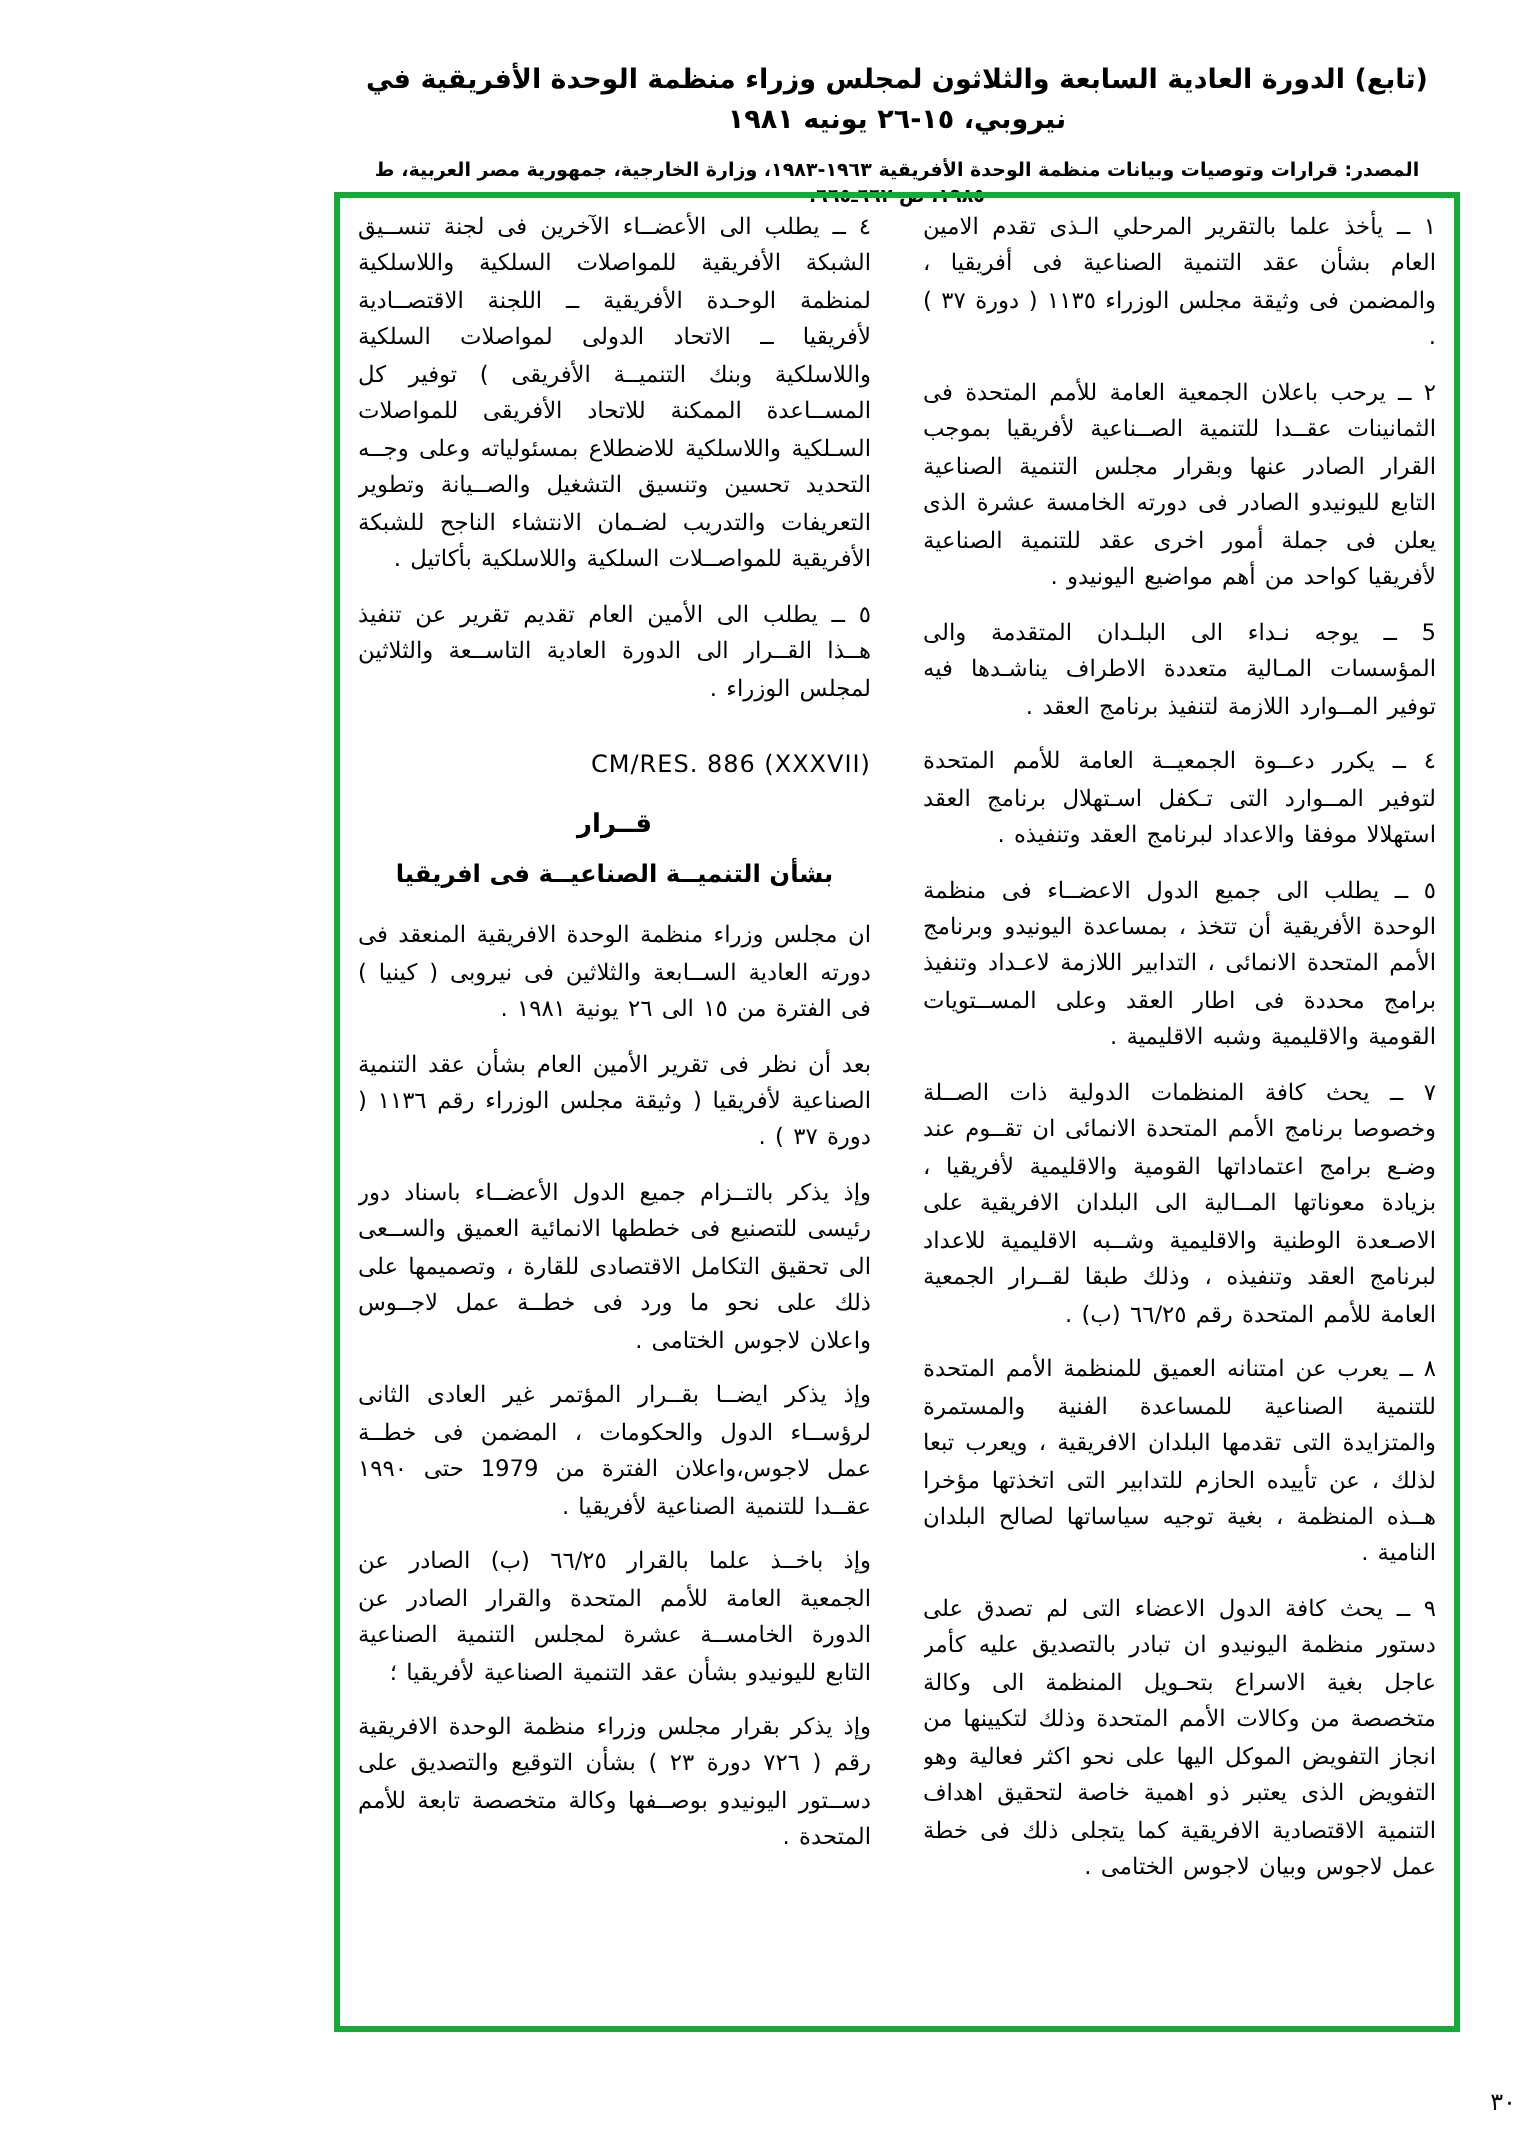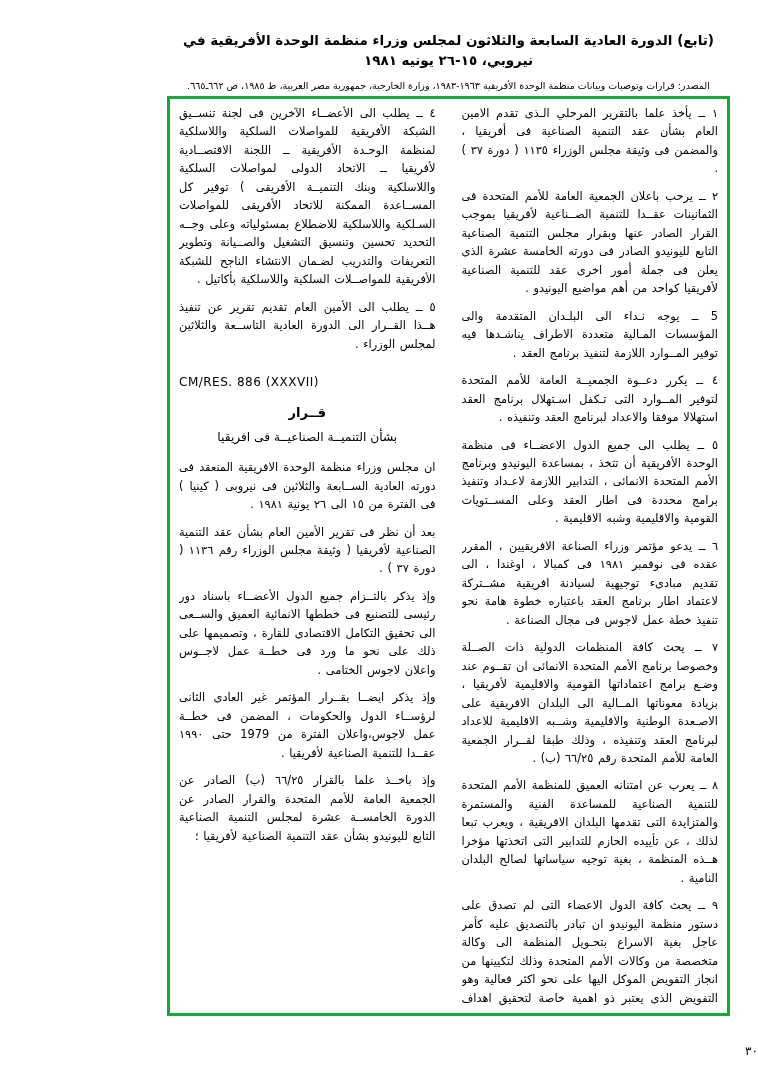--- a/index.html
+++ b/index.html
@@ -28,21 +28,21 @@
   .doc-title {
     font-size: 13.5px;
     font-weight: bold;
     line-height: 1.5;
     letter-spacing: 0px;
     margin: 0 0 8px 0;
     direction: rtl;
   }
   .doc-source {
     font-size: 9.5px;
-    font-weight: normal;
+    font-weight: bold;
     line-height: 1.4;
     margin: 0;
     direction: rtl;
   }
   .frame {
     position: absolute;
     top: 96px;
     right: 28px;
     left: 28px;
     bottom: 62px;
@@ -72,33 +72,33 @@
     text-align: justify;
     text-align-last: right;
     direction: rtl;
     word-spacing: 1px;
   }
   .res-code {
     font-size: 12px;
     font-weight: normal;
     margin: 22px 0 16px 0;
     direction: ltr;
-    text-align: left;
+    text-align: right;
     letter-spacing: 0.5px;
   }
   .res-heading {
     font-size: 13px;
     font-weight: bold;
     text-align: center;
     margin: 0 0 10px 0;
     letter-spacing: 2px;
   }
   .res-subheading {
     font-size: 12.2px;
-    font-weight: normal;
+    font-weight: bold;
     text-align: center;
     margin: 0 0 14px 0;
   }
   .page-number {
     position: absolute;
     bottom: 20px;
     left: 0;
     right: 0;
     text-align: right;
     font-size: 12px;
@@ -117,38 +117,38 @@
   <div class="frame" style="border-color: rgb(24, 168, 58);"></div>
 
   <div class="columns">
 
     <div class="col">
       <p class="para">١ ــ يأخذ علما بالتقرير المرحلي الـذى تقدم الامين العام بشأن عقد التنمية الصناعية فى أفريقيا ، والمضمن فى وثيقة مجلس الوزراء ١١٣٥ ( دورة ٣٧ ) .</p>
       <p class="para">٢ ــ يرحب باعلان الجمعية العامة للأمم المتحدة فى الثمانينات عقــدا للتنمية الصــناعية لأفريقيا بموجب القرار الصادر عنها وبقرار مجلس التنمية الصناعية التابع لليونيدو الصادر فى دورته الخامسة عشرة الذى يعلن فى جملة أمور اخرى عقد للتنمية الصناعية لأفريقيا كواحد من أهم مواضيع اليونيدو .</p>
       <p class="para">5 ــ يوجه نـداء الى البلـدان المتقدمة والى المؤسسات المـالية متعددة الاطراف يناشـدها فيه توفير المــوارد اللازمة لتنفيذ برنامج العقد .</p>
       <p class="para">٤ ــ يكرر دعــوة الجمعيــة العامة للأمم المتحدة لتوفير المــوارد التى تـكفل اسـتهلال برنامج العقد استهلالا موفقا والاعداد لبرنامج العقد وتنفيذه .</p>
       <p class="para">٥ ــ يطلب الى جميع الدول الاعضــاء فى منظمة الوحدة الأفريقية أن تتخذ ، بمساعدة اليونيدو وبرنامج الأمم المتحدة الانمائى ، التدابير اللازمة لاعـداد وتنفيذ برامج محددة فى اطار العقد وعلى المســتويات القومية والاقليمية وشبه الاقليمية .</p>
-      <p class="para">٦ ــ يدعو مؤتمر وزراء الصناعة الافريقيين ، المقرر عقده فى نوفمبر ١٩٨١ فى كمبالا ، اوغندا ، الى تقديم مبادىء توجيهية لسيادنة افريقية مشــتركة لاعتماد اطار برنامج العقد باعتباره خطوة هامة نحو تنفيذ خطة عمل لاجوس فى مجال الصناعة .</p>
       <p class="para">٧ ــ يحث كافة المنظمات الدولية ذات الصــلة وخصوصا برنامج الأمم المتحدة الانمائى ان تقــوم عند وضـع برامج اعتماداتها القومية والاقليمية لأفريقيا ، بزيادة معوناتها المــالية الى البلدان الافريقية على الاصـعدة الوطنية والاقليمية وشــبه الاقليمية للاعداد لبرنامج العقد وتنفيذه ، وذلك طبقا لقــرار الجمعية العامة للأمم المتحدة رقم ٦٦/٢٥ (ب) .</p>
       <p class="para">٨ ــ يعرب عن امتنانه العميق للمنظمة الأمم المتحدة للتنمية الصناعية للمساعدة الفنية والمستمرة والمتزايدة التى تقدمها البلدان الافريقية ، ويعرب تبعا لذلك ، عن تأييده الحازم للتدابير التى اتخذتها مؤخرا هــذه المنظمة ، بغية توجيه سياساتها لصالح البلدان النامية .</p>
       <p class="para">٩ ــ يحث كافة الدول الاعضاء التى لم تصدق على دستور منظمة اليونيدو ان تبادر بالتصديق عليه كأمر عاجل بغية الاسراع بتحـويل المنظمة الى وكالة متخصصة من وكالات الأمم المتحدة وذلك لتكيينها من انجاز التفويض الموكل اليها على نحو اكثر فعالية وهو التفويض الذى يعتبر ذو اهمية خاصة لتحقيق اهداف التنمية الاقتصادية الافريقية كما يتجلى ذلك فى خطة عمل لاجوس وبيان لاجوس الختامى .</p>
     </div>
 
     <div class="col">
       <p class="para">٤ ــ يطلب الى الأعضــاء الآخرين فى لجنة تنســيق الشبكة الأفريقية للمواصلات السلكية واللاسلكية لمنظمة الوحـدة الأفريقية ــ اللجنة الاقتصــادية لأفريقيا ــ الاتحاد الدولى لمواصلات السلكية واللاسلكية وبنك التنميــة الأفريقى ) توفير كل المســاعدة الممكنة للاتحاد الأفريقى للمواصلات السـلكية واللاسلكية للاضطلاع بمسئولياته وعلى وجــه التحديد تحسين وتنسيق التشغيل والصــيانة وتطوير التعريفات والتدريب لضـمان الانتشاء الناجح للشبكة الأفريقية للمواصــلات السلكية واللاسلكية بأكاتيل .</p>
       <p class="para">٥ ــ يطلب الى الأمين العام تقديم تقرير عن تنفيذ هــذا القــرار الى الدورة العادية التاســعة والثلاثين لمجلس الوزراء .</p>
 
       <div class="res-code">CM/RES. 886 (XXXVII)</div>
       <div class="res-heading">قــرار</div>
       <div class="res-subheading">بشأن التنميــة الصناعيــة فى افريقيا</div>
 
       <p class="para">ان مجلس وزراء منظمة الوحدة الافريقية المنعقد فى دورته العادية الســابعة والثلاثين فى نيروبى ( كينيا ) فى الفترة من ١٥ الى ٢٦ يونية ١٩٨١ .</p>
       <p class="para">بعد أن نظر فى تقرير الأمين العام بشأن عقد التنمية الصناعية لأفريقيا ( وثيقة مجلس الوزراء رقم ١١٣٦ ( دورة ٣٧ ) .</p>
       <p class="para">وإذ يذكر بالتــزام جميع الدول الأعضــاء باسناد دور رئيسى للتصنيع فى خططها الانمائية العميق والســعى الى تحقيق التكامل الاقتصادى للقارة ، وتصميمها على ذلك على نحو ما ورد فى خطــة عمل لاجــوس واعلان لاجوس الختامى .</p>
       <p class="para">وإذ يذكر ايضــا بقــرار المؤتمر غير العادى الثانى لرؤســاء الدول والحكومات ، المضمن فى خطــة عمل لاجوس،واعلان الفترة من 1979 حتى ١٩٩٠ عقــدا للتنمية الصناعية لأفريقيا .</p>
       <p class="para">وإذ باخــذ علما بالقرار ٦٦/٢٥ (ب) الصادر عن الجمعية العامة للأمم المتحدة والقرار الصادر عن الدورة الخامســة عشرة لمجلس التنمية الصناعية التابع لليونيدو بشأن عقد التنمية الصناعية لأفريقيا ؛</p>
+      <p class="para">وإذ يذكر بقرار مجلس وزراء منظمة الوحدة الافريقية رقم ( ٧٢٦ دورة ٢٣ ) بشأن التوقيع والتصديق على دســتور اليونيدو بوصــفها وكالة متخصصة تابعة للأمم المتحدة .</p>
     </div>
 
   </div>
 
   <div class="page-number">٣٠</div>
 
 </div>
 
 </body></html>

